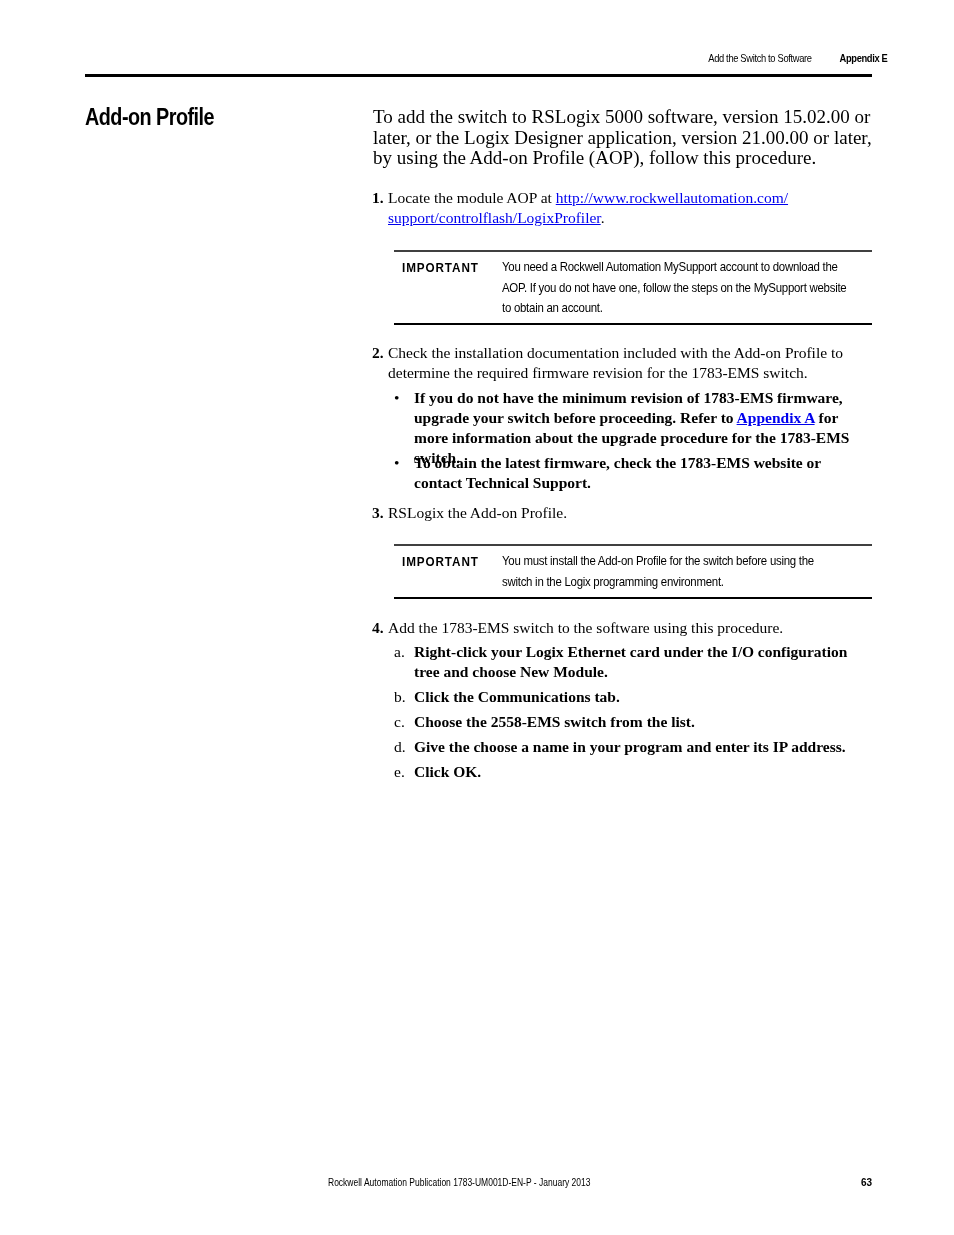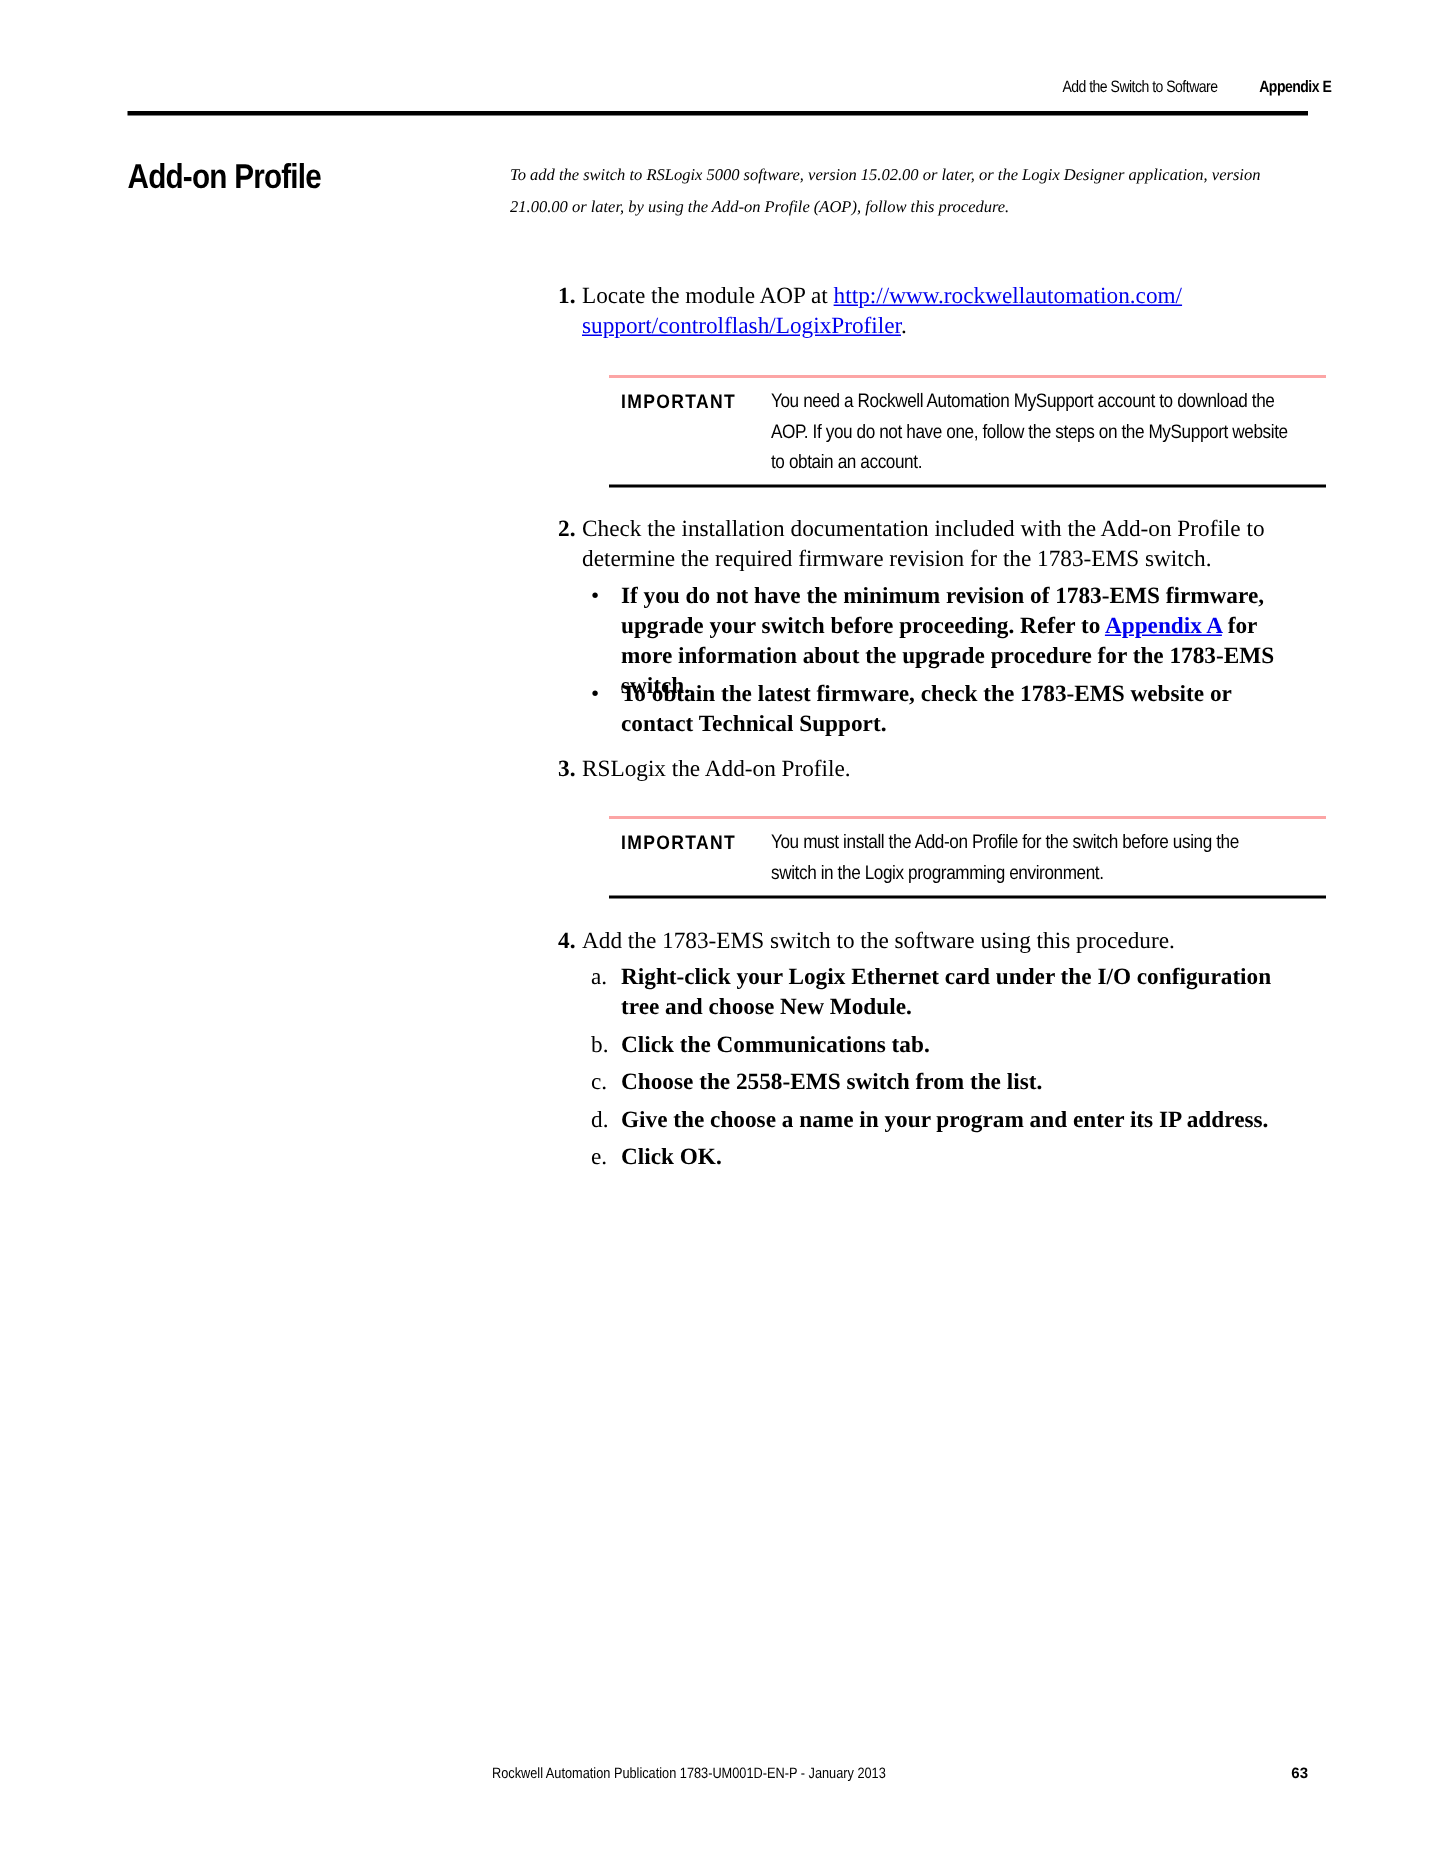--- a/index.html
+++ b/index.html
@@ -4,34 +4,34 @@
 <style>
   html, body { margin: 0; padding: 0; background: #ffffff; }
   body { width: 954px; height: 1235px; position: relative; overflow: hidden; color: #000; }
   .hdr { position: absolute; top: 52px; left: 101px; width: 787px; height: 18px;
          font-family: "Liberation Sans", sans-serif; font-size: 11px; letter-spacing: -0.4px; }
   .hdr .chap { position: absolute; right: 76px; top: 0; transform: scaleX(0.85); transform-origin: right; }
   .hdr .app { position: absolute; right: 0; top: 0; font-weight: bold; transform: scaleX(0.85); transform-origin: right; }
   .rule-top { position: absolute; top: 74px; left: 85px; width: 787px; height: 3px; background: #000; }
   .title { position: absolute; top: 104px; left: 85px; font-family: "Liberation Sans", sans-serif;
            font-weight: bold; font-size: 23px; letter-spacing: -0.6px; transform: scaleX(0.86); transform-origin: left; }
-  .body { position: absolute; left: 340px; width: 520px; font-family: "Liberation Serif", serif;
-          font-size: 11px; line-height: 20.5px; font-style: italic; }
+  .body { position: absolute; left: 373px; width: 520px; font-family: "Liberation Serif", serif;
+          font-size: 19px; line-height: 20.5px; }
   .intro { top: 107px; }
   .step { position: absolute; left: 372px; width: 500px; font-family: "Liberation Serif", serif;
           font-size: 15.5px; line-height: 20px; }
   .step .num { position: absolute; left: 0; top: 0; font-weight: bold; }
   .step .txt { margin-left: 16px; display: block; }
   .bullet, .sub { position: absolute; left: 394px; width: 478px; font-family: "Liberation Serif", serif;
           font-size: 15.5px; line-height: 20px; }
   .bullet .mark { position: absolute; left: 0; top: 0; }
   .bullet .txt, .sub .txt { margin-left: 20px; display: block; font-weight: bold; }
   .sub .mark { position: absolute; left: 0; top: 0; }
   a.link { color: #0000ee; text-decoration: underline; }
-  .imp { position: absolute; left: 406px; width: 478px; border-top: 2px solid #fca5a5; border-bottom: 2px solid #000;
+  .imp { position: absolute; left: 394px; width: 478px; border-top: 2px solid #404040; border-bottom: 2px solid #000;
          font-family: "Liberation Sans", sans-serif; }
   .imp .label { position: absolute; left: 8px; font-weight: bold; font-size: 13px; letter-spacing: 1px; transform: scaleX(0.9); transform-origin: left; }
   .imp .msg { position: absolute; left: 108px; width: 380px; font-size: 13px; line-height: 20.5px;
               letter-spacing: -0.3px; transform: scaleX(0.88); transform-origin: left; white-space: nowrap; }
   .footer { position: absolute; top: 1177px; left: 85px; width: 787px; height: 16px;
             font-family: "Liberation Sans", sans-serif; font-size: 10px; }
   .footer .pub { position: absolute; left: 243px; top: 0; transform: scaleX(0.85); transform-origin: left; white-space: nowrap; }
   .footer .pg { position: absolute; right: 0; top: 0; font-weight: bold; }
 </style>
 </head>

